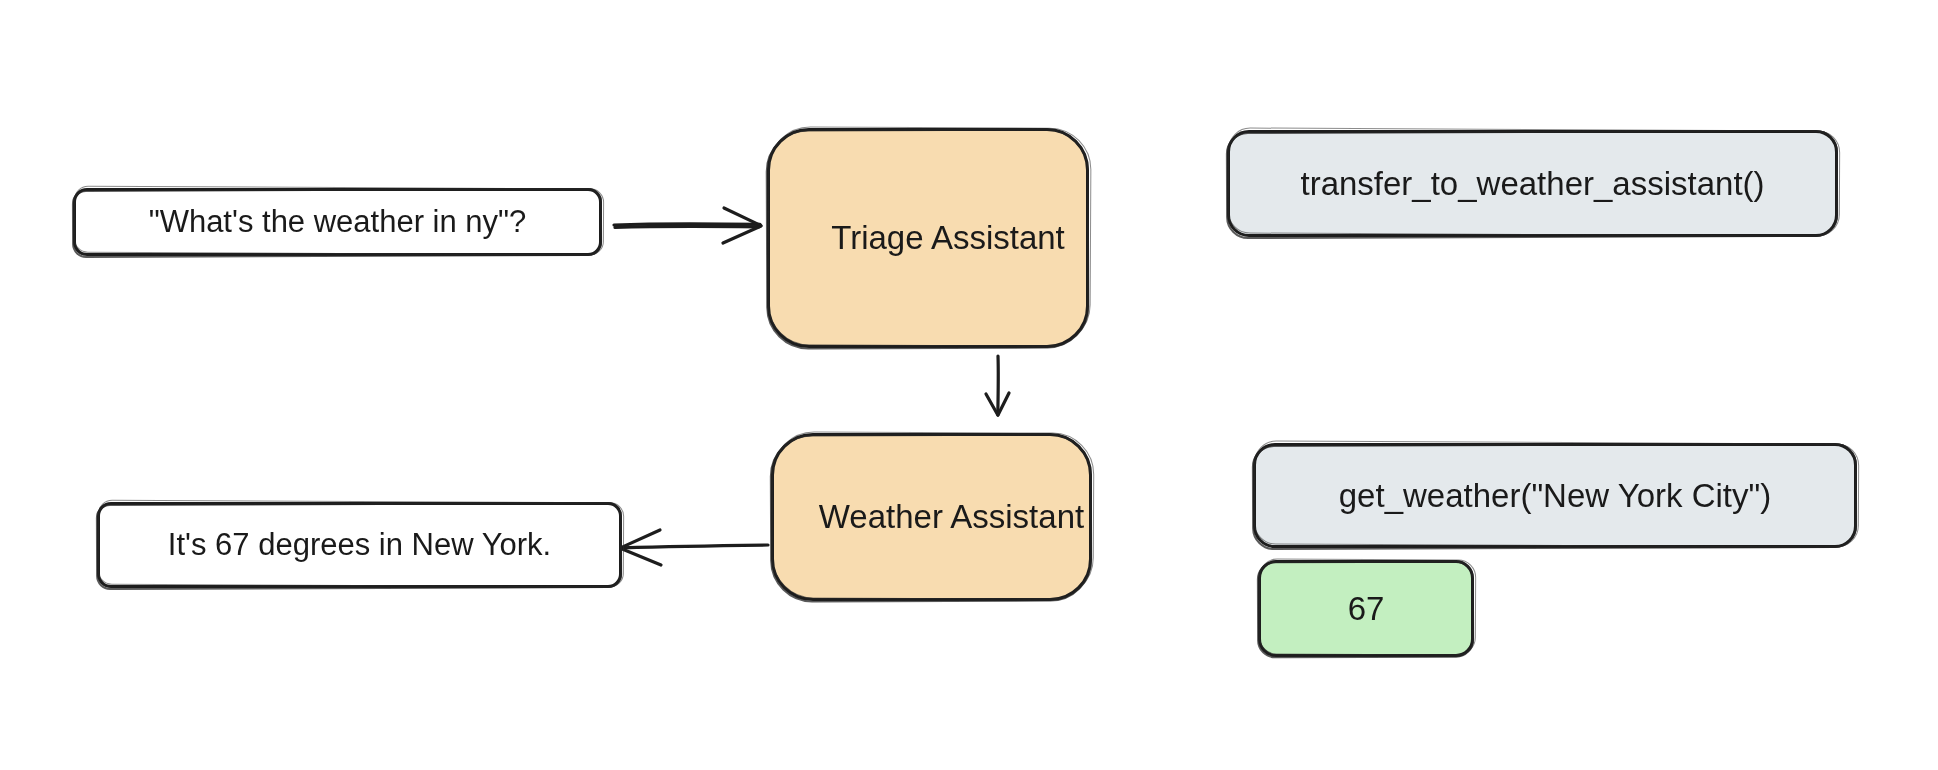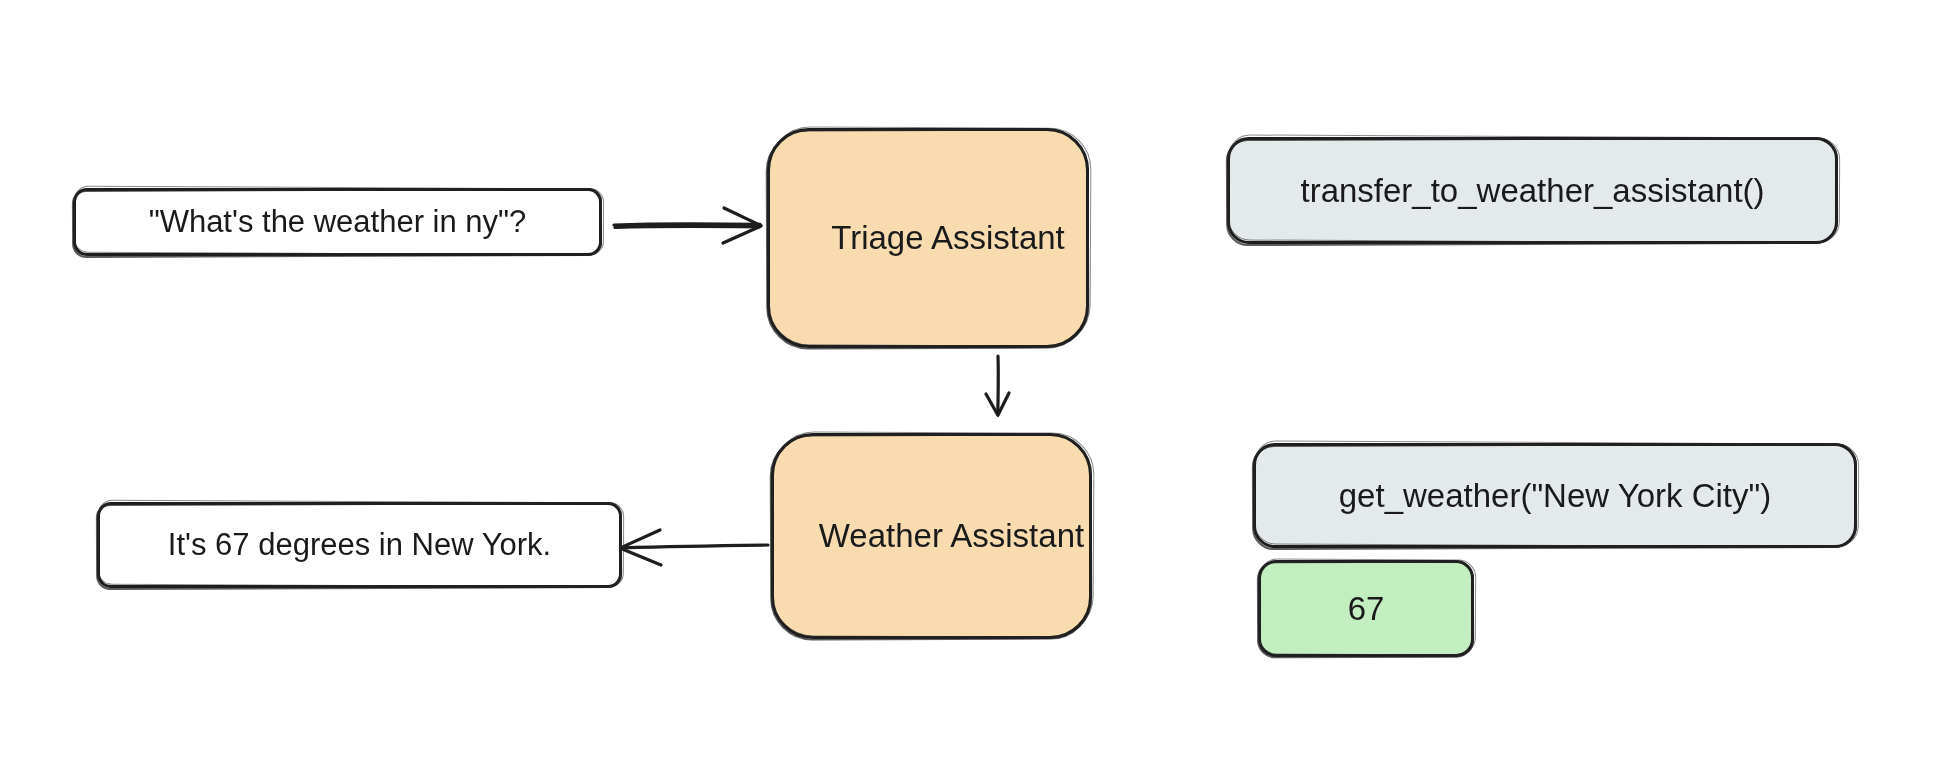--- a/index.html
+++ b/index.html
@@ -82,30 +82,30 @@
     border-radius: 42px;
     font-size: 33px;
     padding-left: 40px;
   }
   #node-triage {
     left: 767px; top: 128px;
     width: 322px; height: 220px;
   }
   #node-weather {
     left: 771px; top: 433px;
-    width: 321px; height: 206px;
+    width: 321px; height: 168px;
   }
 
   
   .tool {
     border-radius: 22px;
     font-size: 33px;
   }
   #tool-transfer {
-    left: 1227px; top: 137px;
+    left: 1227px; top: 130px;
     width: 611px; height: 107px;
   }
   #tool-getweather {
     left: 1253px; top: 443px;
     width: 604px; height: 105px;
   }
 
   
   .result {
     border-radius: 18px;

